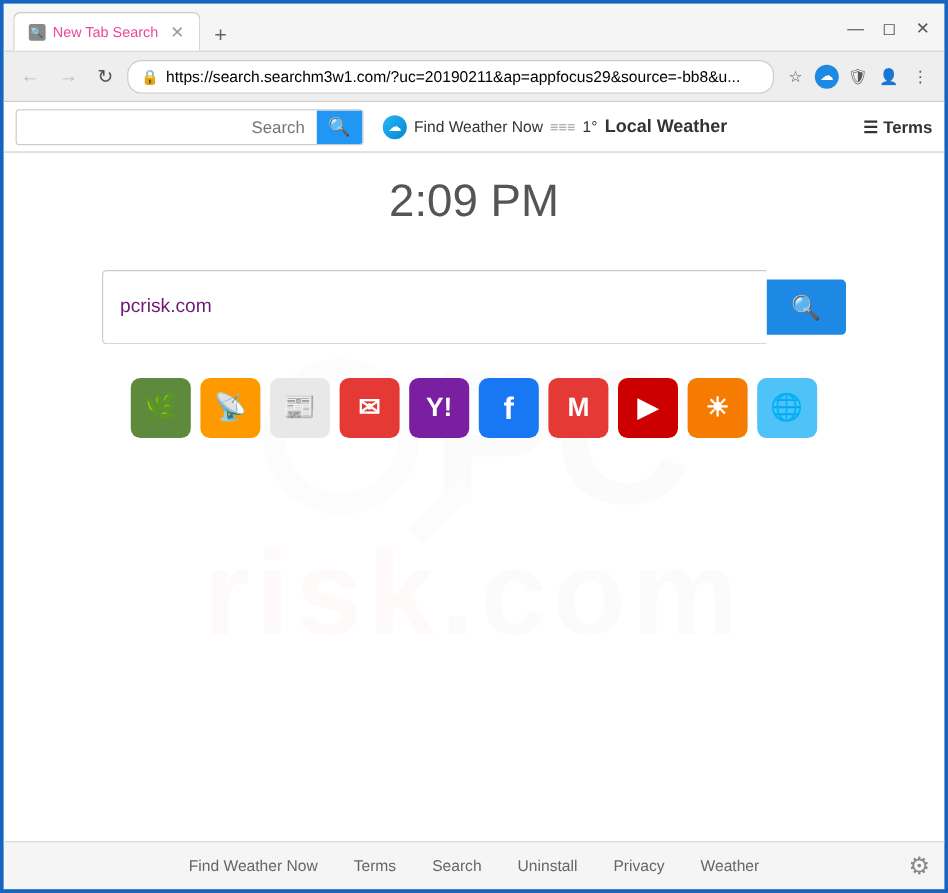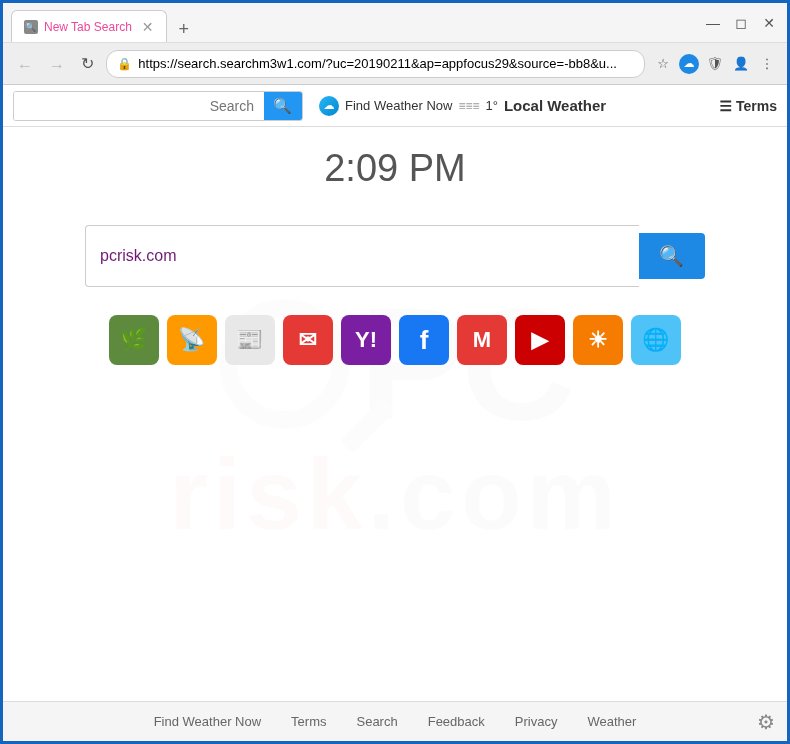--- a/index.html
+++ b/index.html
@@ -504,19 +504,19 @@
       <div class="shortcut-icon" style="background:#F57C00;">☀</div>
       <div class="shortcut-icon" style="background:#4FC3F7;">🌐</div>
     </div>
 
   </div>
 
   <div class="footer">
     <a class="footer-link">Find Weather Now</a>
     <a class="footer-link">Terms</a>
     <a class="footer-link">Search</a>
-    <a class="footer-link">Feedback</a>
+    <a class="footer-link">Uninstall</a>
     <a class="footer-link">Privacy</a>
     <a class="footer-link">Weather</a>
     <span class="footer-gear">⚙</span>
   </div>
 
 </div>
 
 </body></html>

